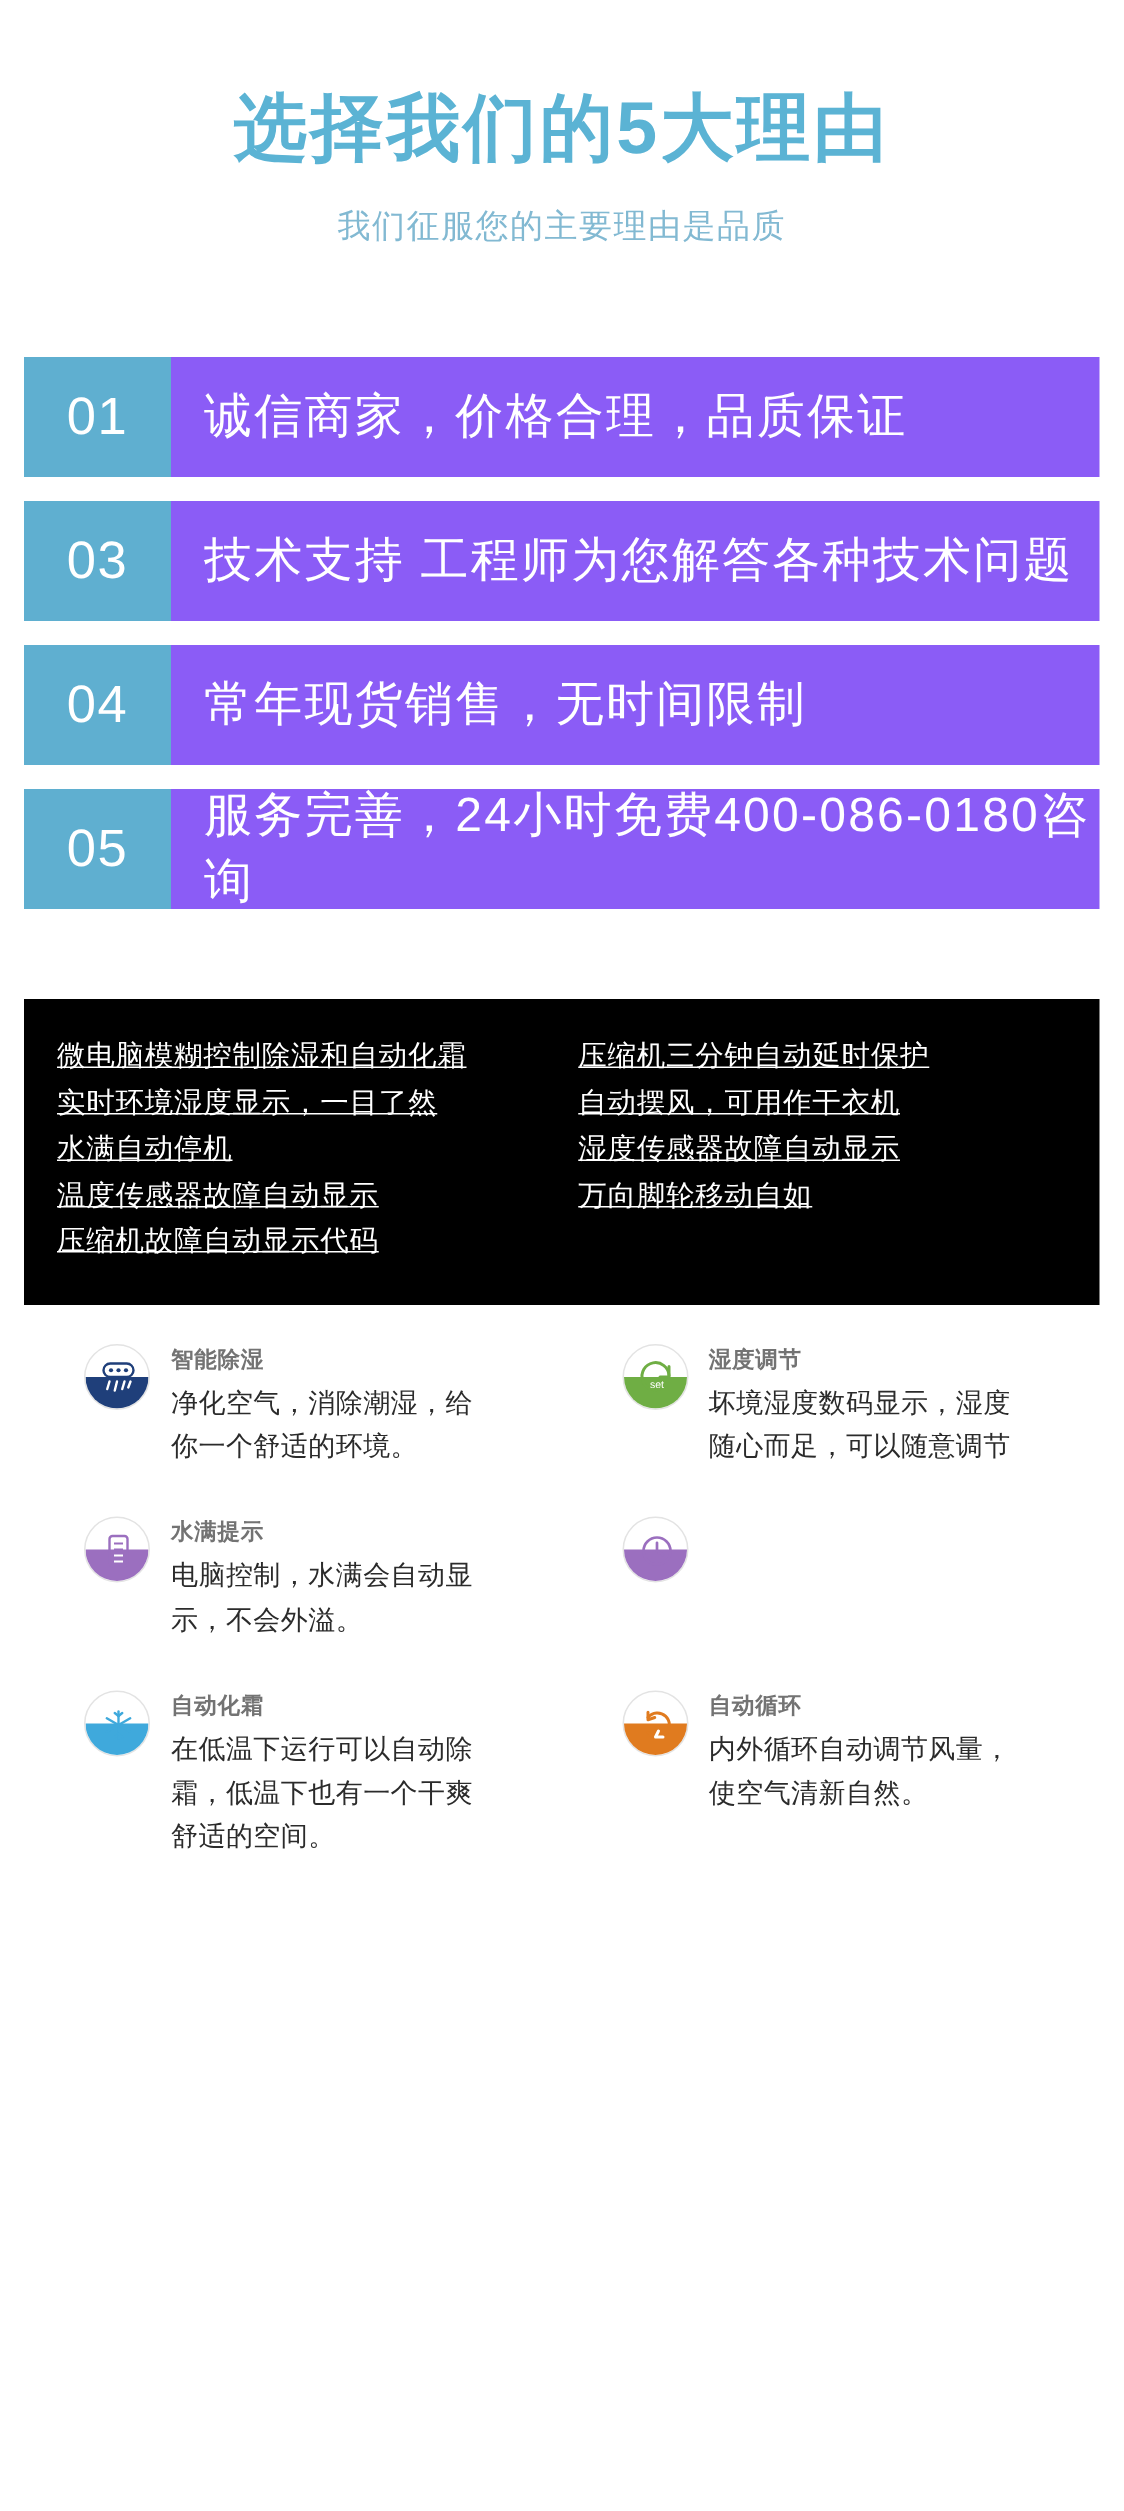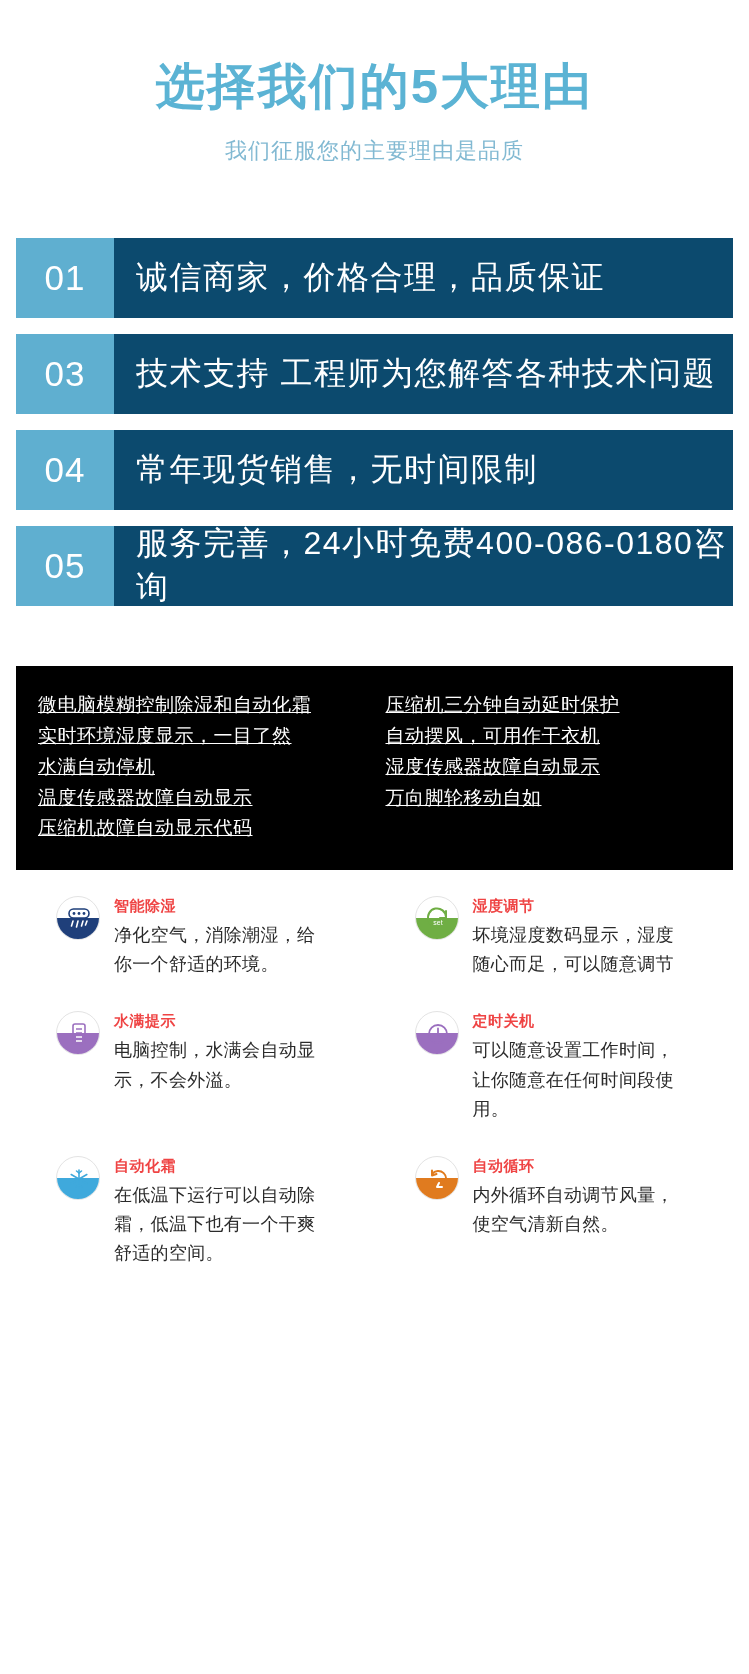--- a/index.html
+++ b/index.html
@@ -38,21 +38,21 @@
   
   .reasons {
     margin-top: 72px;
     padding: 0 16px;
   }
   .reason-row {
     display: flex;
     align-items: stretch;
     height: 80px;
     margin-bottom: 16px;
-    background: #0c4a6e;
+    background: #8b5cf6;
   }
   .reason-num {
     width: 98px;
     flex: 0 0 98px;
     background: #5fafd0;
     color: #ffffff;
     font-size: 35px;
     font-weight: normal;
     display: flex;
     align-items: center;
@@ -125,21 +125,21 @@
     position: absolute;
     left: 0;
     top: 0;
     width: 44px;
     height: 44px;
   }
   .icon-body { padding-top: 1px; }
   .icon-title {
     font-size: 15px;
     font-weight: bold;
-    color: #ef4444;
+    color: #737373;
     margin-bottom: 5px;
     letter-spacing: 0.5px;
   }
   .icon-desc {
     font-size: 18px;
     color: #2b2b2b;
     line-height: 1.62;
     letter-spacing: 0.3px;
     max-width: 212px;
   }
@@ -247,24 +247,20 @@
     </div>
   </div>
 
   <div class="icon-cell">
     <div class="icon-badge">
       <div class="half" style="background:#9b6fbf;"></div>
       <svg viewBox="0 0 44 44" xmlns="http://www.w3.org/2000/svg">
         <circle cx="22" cy="22" r="9" fill="none" stroke="#9b6fbf" stroke-width="1.8"></circle>
         <path d="M22 16.5 L22 22 L26 24.5" fill="none" stroke="#9b6fbf" stroke-width="1.8" stroke-linecap="round" stroke-linejoin="round"></path>
       </svg>
-    </div>
-    <div class="icon-body">
-      <div class="icon-title">定时关机</div>
-      <div class="icon-desc">可以随意设置工作时间，让你随意在任何时间段使用。</div>
     </div>
   </div>
 
   <div class="icon-cell">
     <div class="icon-badge">
       <div class="half" style="background:#3fa9dc;"></div>
       <svg viewBox="0 0 44 44" xmlns="http://www.w3.org/2000/svg">
         <g stroke="#3fa9dc" stroke-width="1.6" stroke-linecap="round">
           <line x1="22" y1="13" x2="22" y2="31"></line>
           <line x1="14.2" y1="17.5" x2="29.8" y2="26.5"></line>

